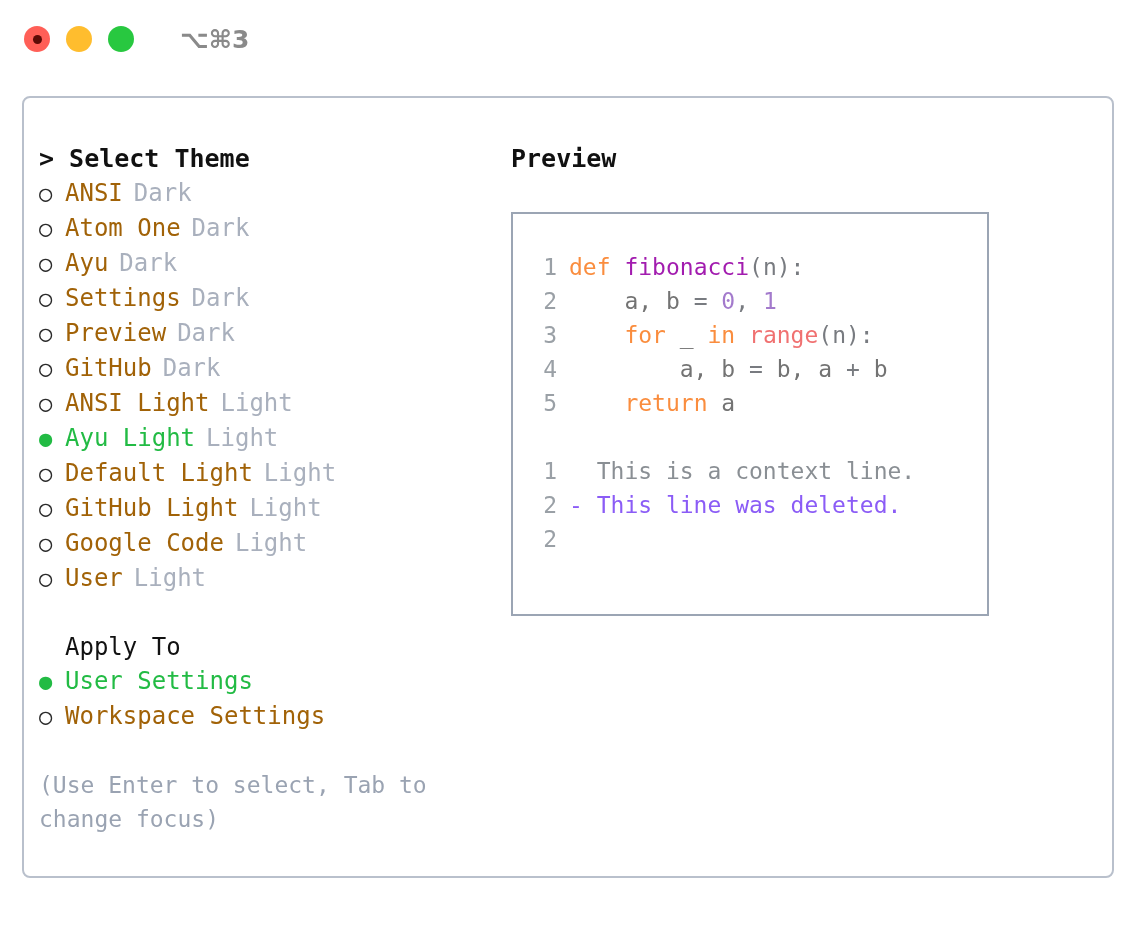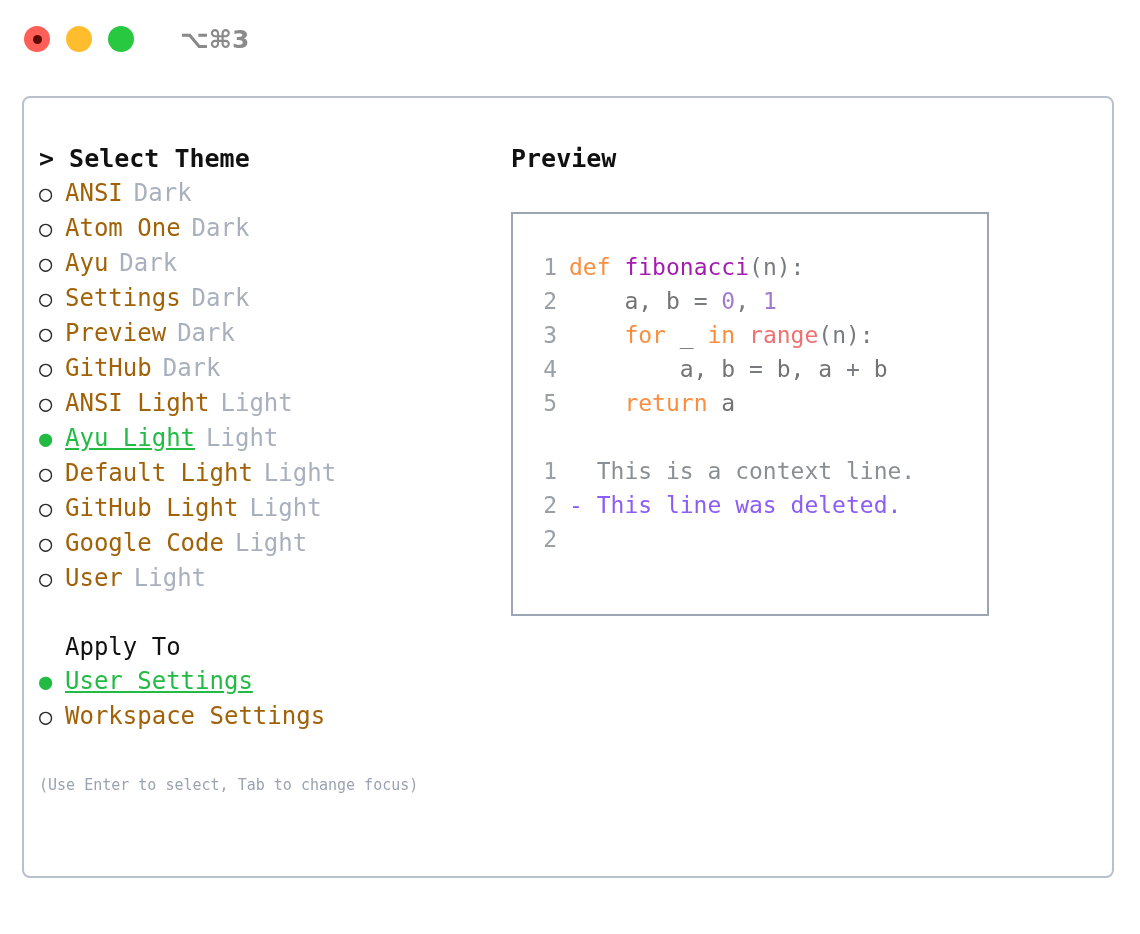--- a/index.html
+++ b/index.html
@@ -110,37 +110,37 @@
   }
   .marker {
     display: inline-block;
     width: 26px;
     flex: 0 0 26px;
     font-size: 22px;
     color: #2b2b2b;
   }
   .marker.sel { color: #22bb44; }
   .opt-label { color: #a16207; }
-  .opt.selected .opt-label { color: #22bb44; text-decoration: underline; }
+  .opt.selected .opt-label { color: #22bb44; }
   .opt-tag {
     color: #a9b0bd;
     padding-left: 11px;
   }
   .section-title {
     display: flex;
     align-items: flex-start;
     line-height: 34px;
     font-size: 24px;
     color: #111111;
     white-space: pre;
     margin-top: 34px;
   }
   .hint {
     margin-top: 34px;
-    font-size: 15px;
+    font-size: 23px;
     line-height: 34px;
     color: #9aa3b2;
     width: 420px;
   }
 
   
   .right-col {
     position: absolute;
     left: 479px;
     top: 44px;

